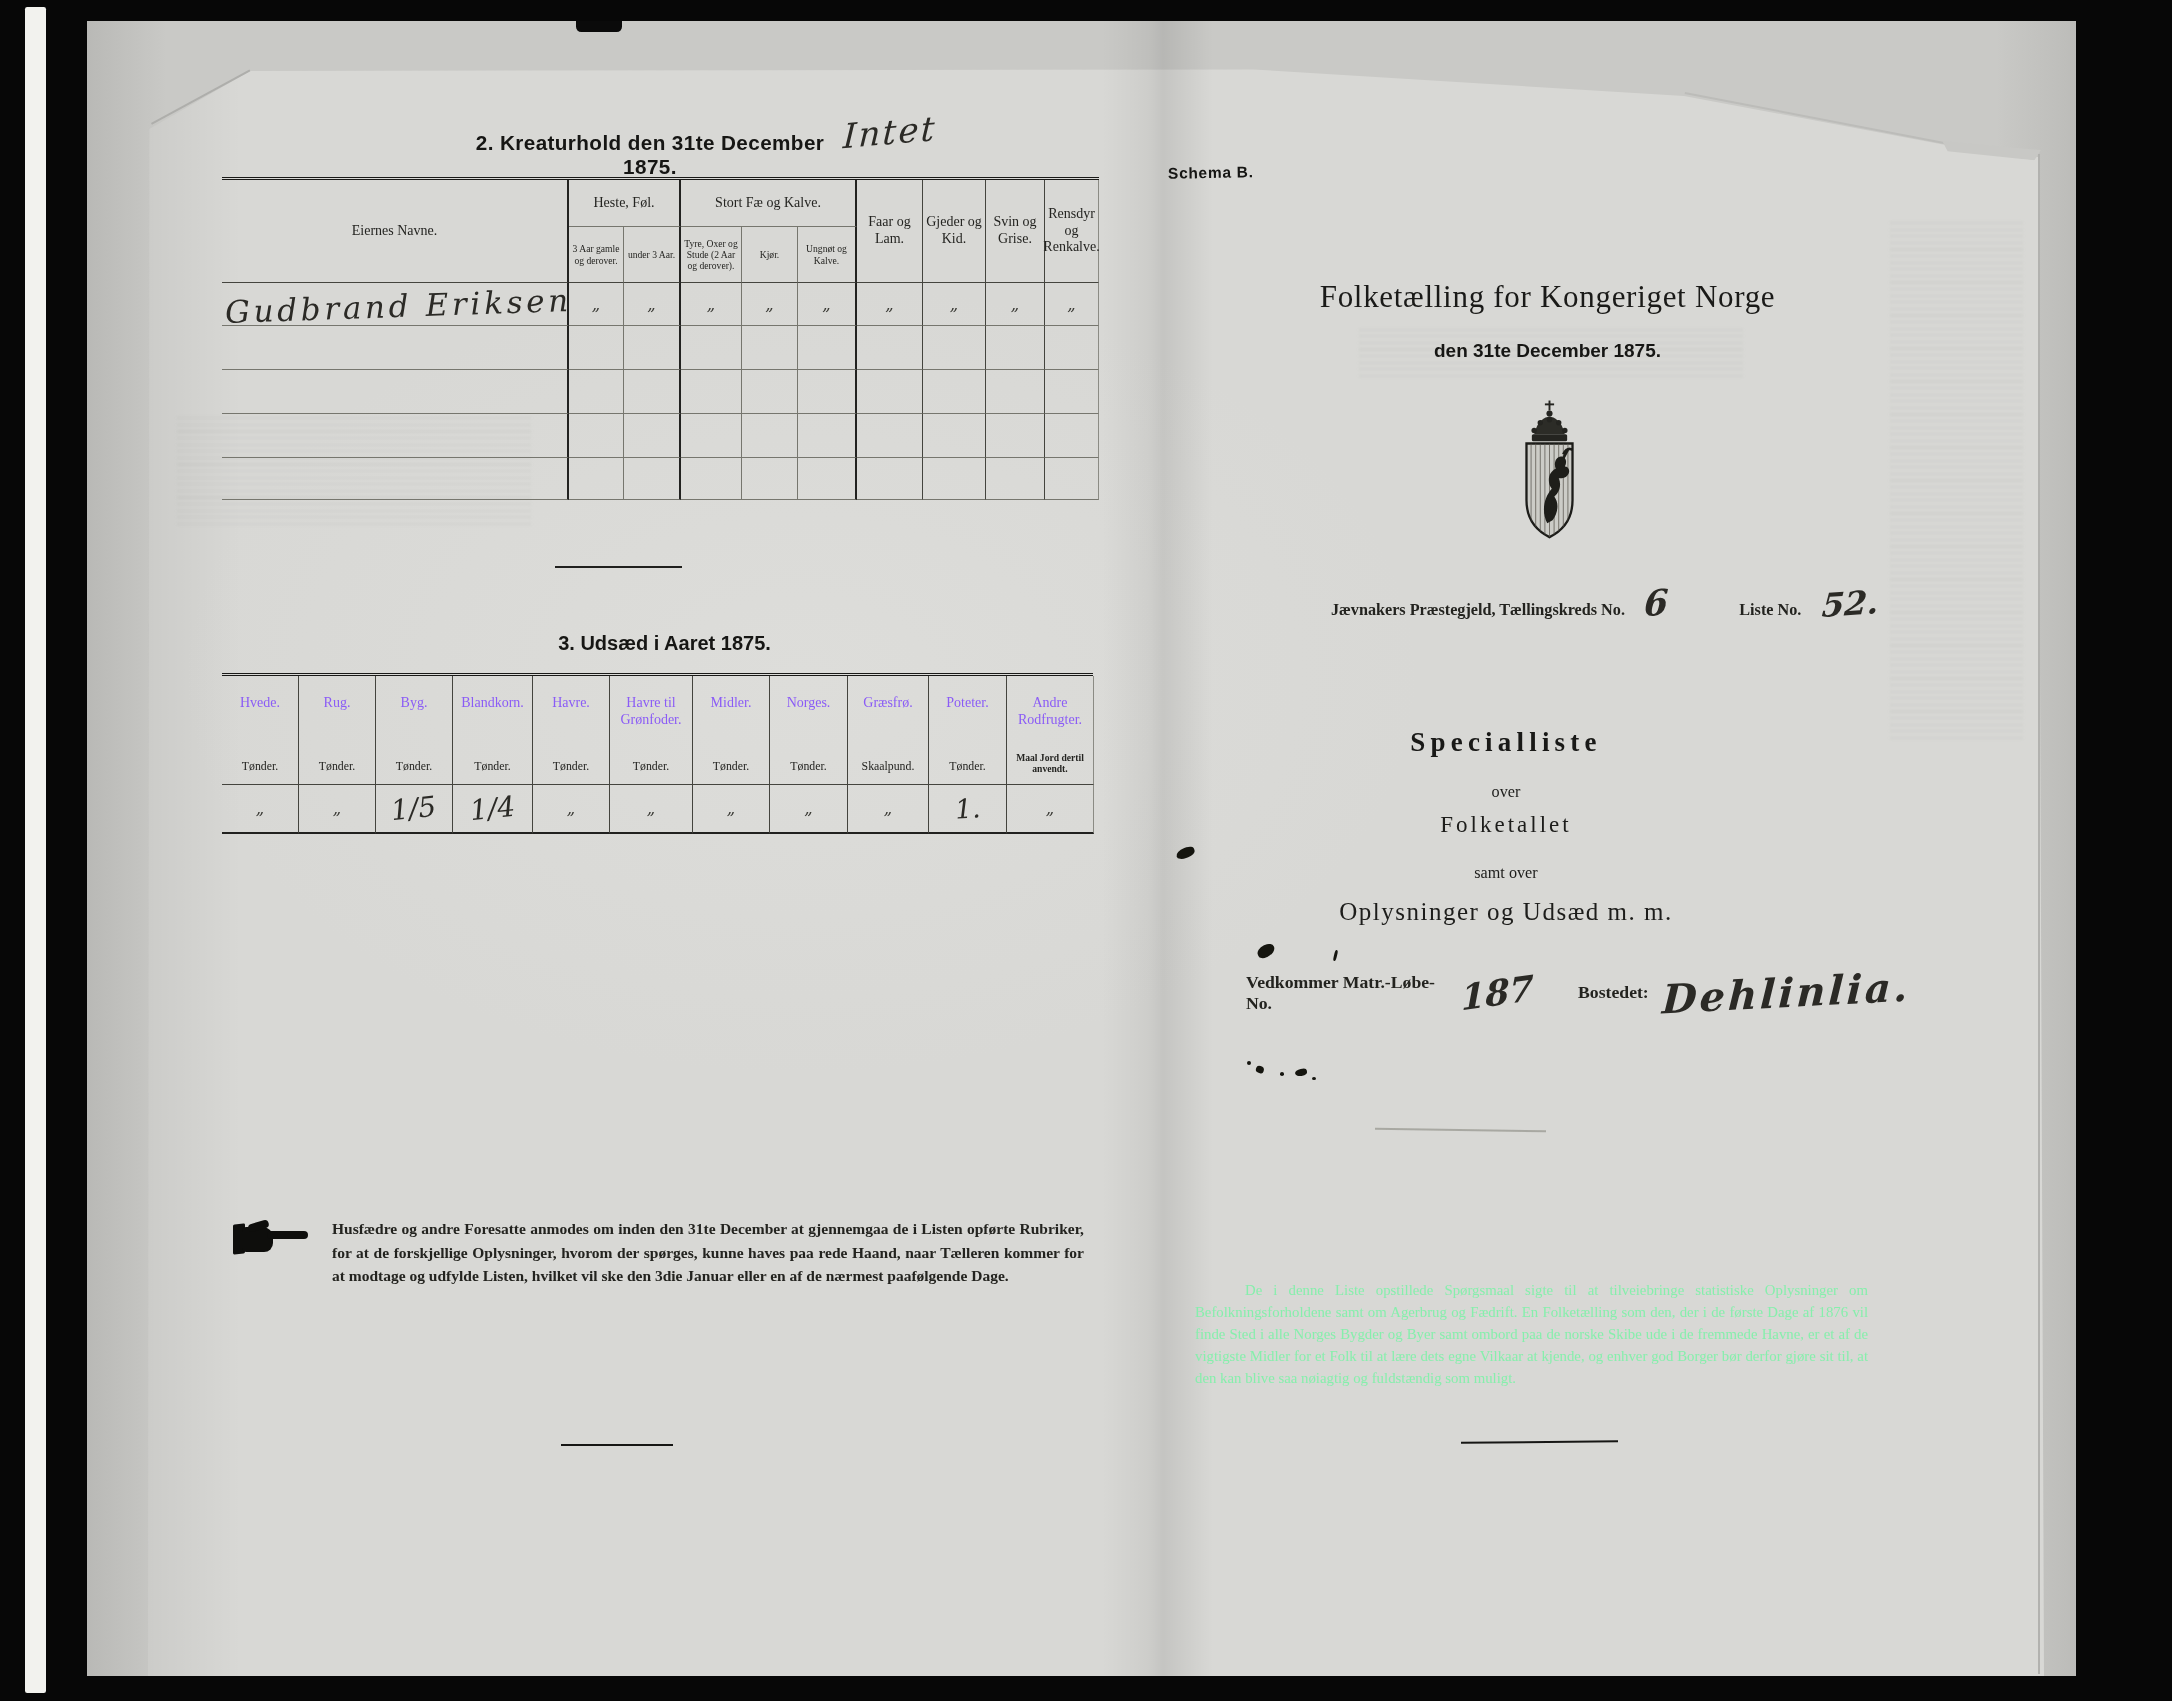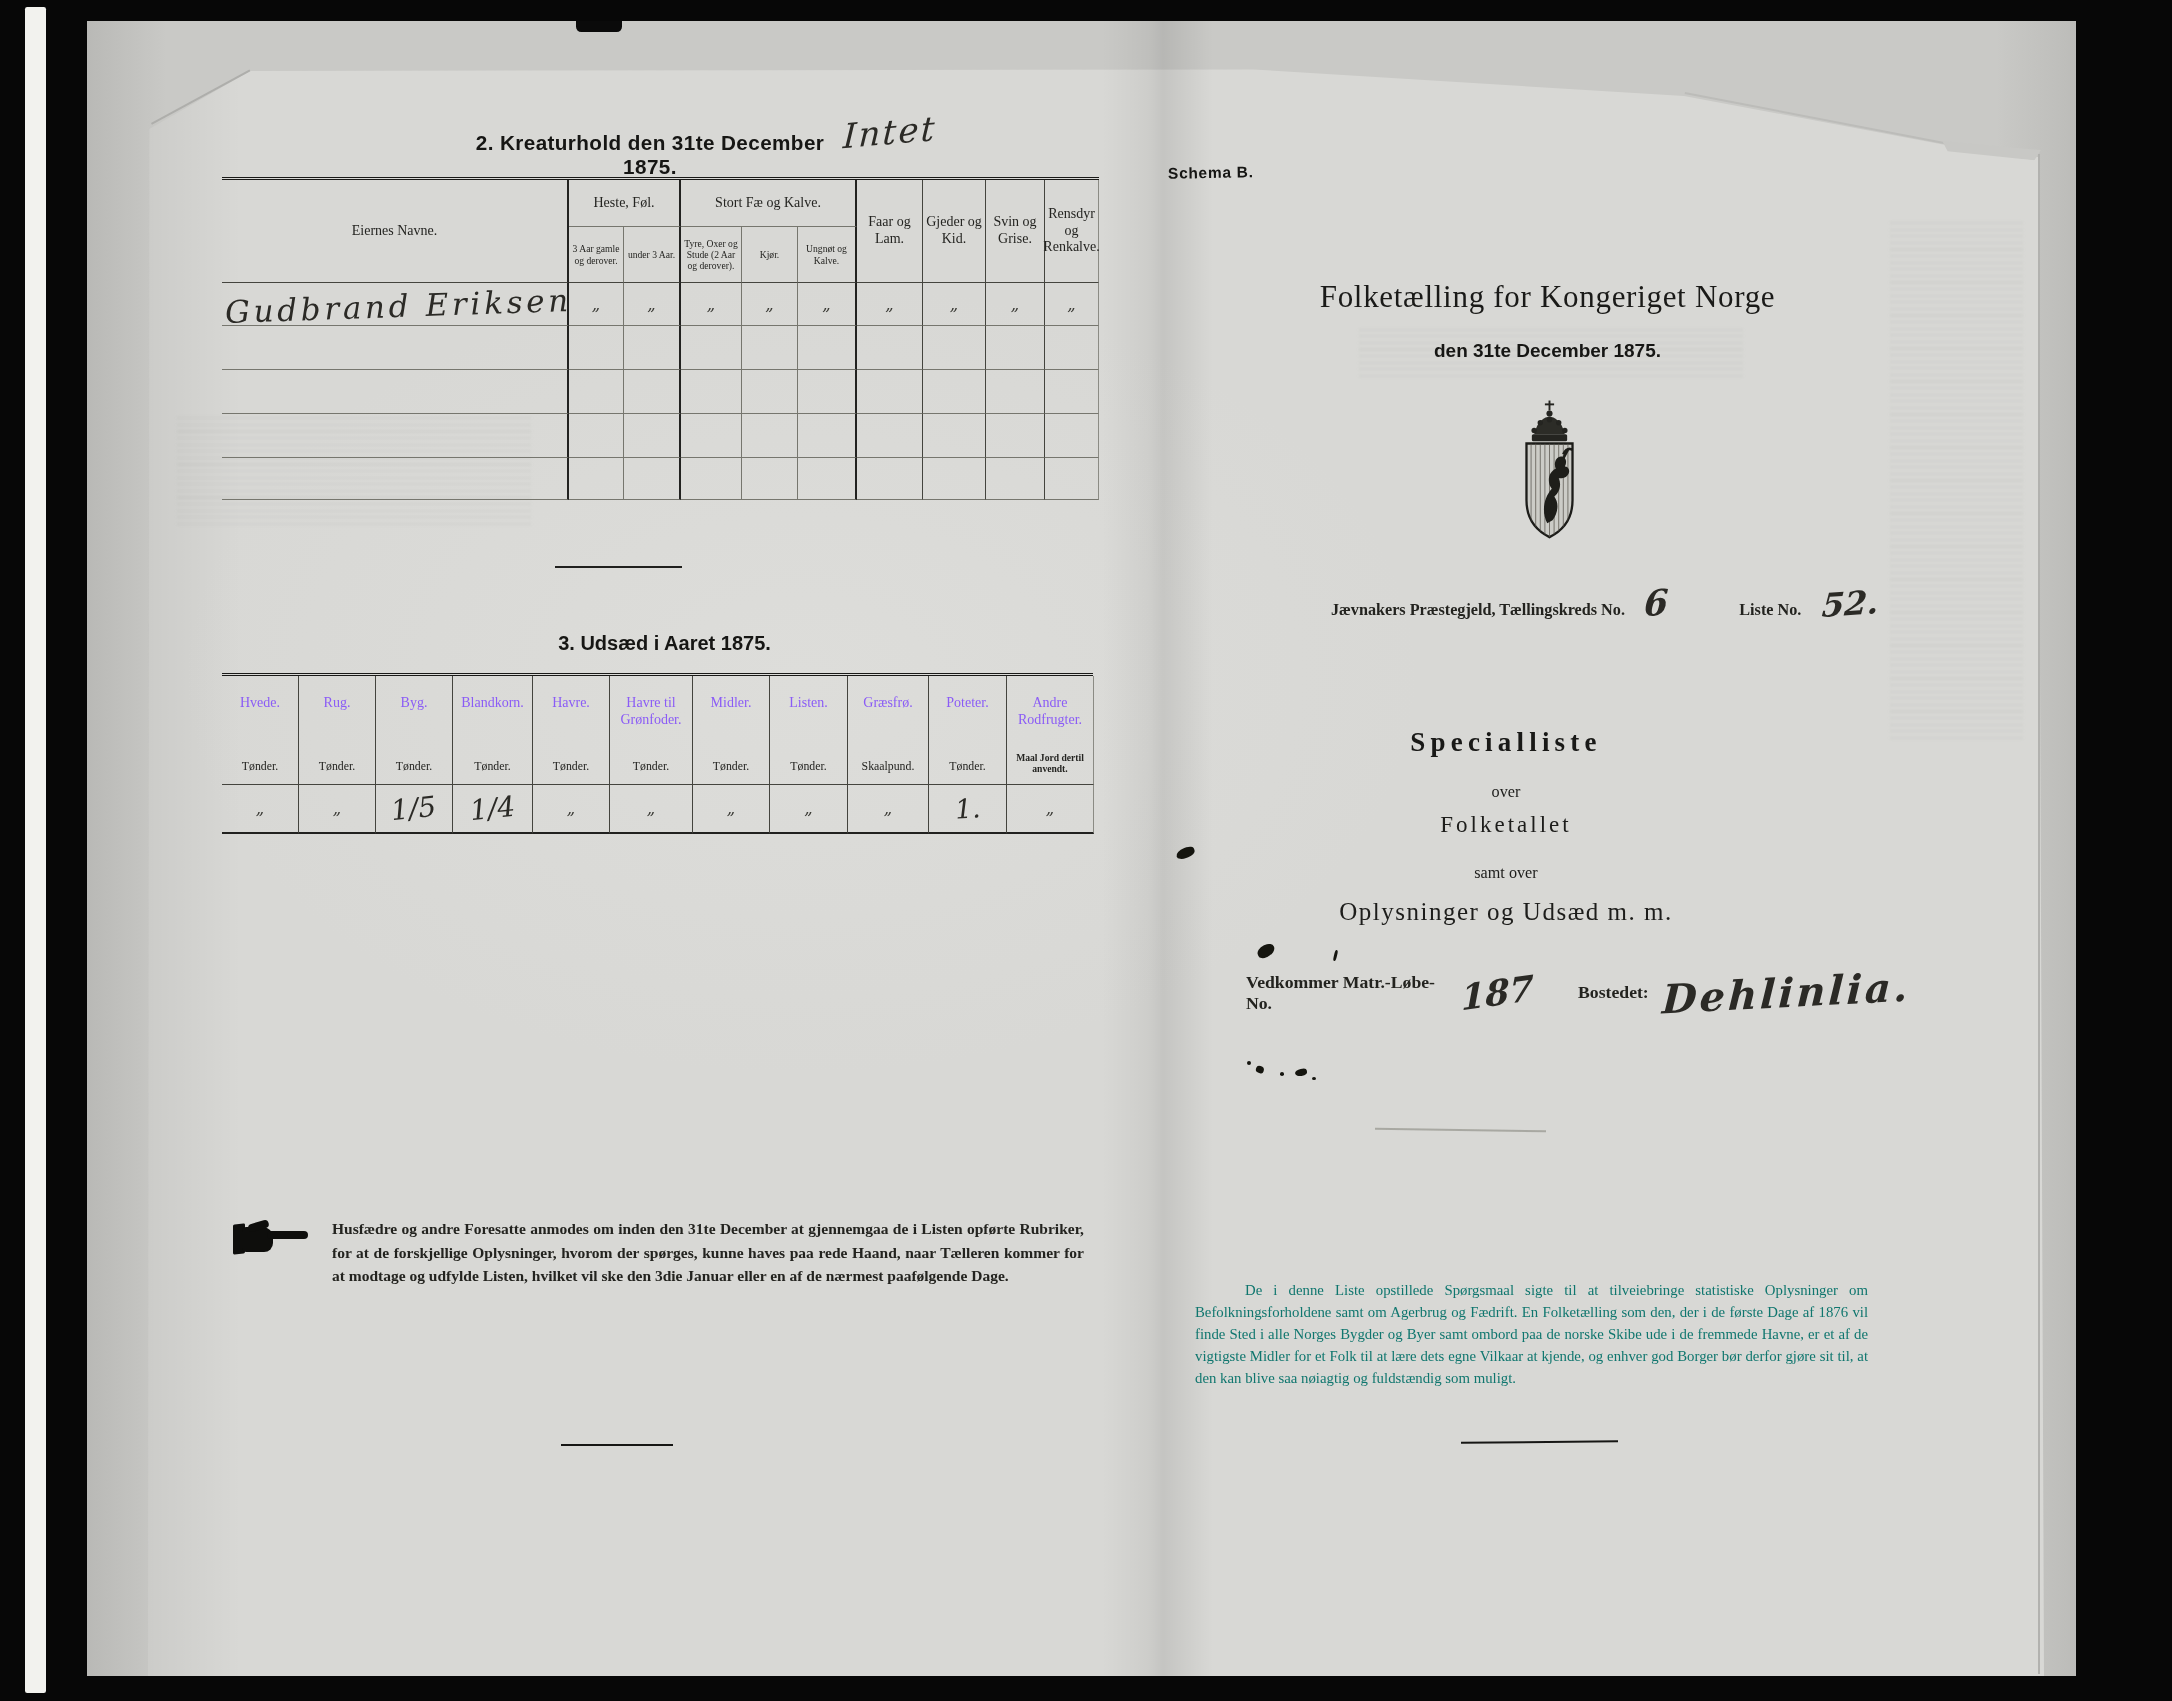--- a/index.html
+++ b/index.html
@@ -103,21 +103,21 @@
   .h4{top:864px;font-size:16.2px;}
   .h5{top:898px;font-size:25px;letter-spacing:1.5px;}
   .matr{left:1246px;top:969px;width:665px;display:flex;align-items:center;
     font-size:17.7px;font-weight:bold;color:#23231f;}
   .matr .hand-no{font-size:35px;margin-left:17.7px;transform:rotate(-8deg) skewX(-8deg);}
   .matr .bosted{margin-left:44px;}
   .matr .hand-place{font-size:40px;margin-left:13.3px;letter-spacing:3px;transform:rotate(-3deg) skewX(-6deg);white-space:nowrap;}
   .ink{background:#15150f;border-radius:50%;}
   .faint-rule{left:1375px;top:1129px;width:171px;height:2.2px;background:#94948b;opacity:.7;transform:rotate(.9deg);}
   .info-text{left:1195px;top:1280px;width:673px;font-size:14.8px;line-height:1.48;
-    text-align:justify;text-indent:50px;color:#0f766e;}
+    text-align:justify;text-indent:50px;color:#86efac;}
   .rule-rb{left:1461px;top:1441px;width:157px;height:2.2px;background:#161614;transform:rotate(-.6deg);}
 </style>
 </head>
 <body>
 
 <div class="abs white-strip"></div>
 <div class="abs paper-stack"></div>
 <div class="abs paper-sheet"></div>
 <div class="abs fold-line-a"></div>
 <div class="abs fold-line-b"></div>
@@ -248,21 +248,21 @@
     </div>
   <div class="t2h br2 bb2m">
       <span class="nm">Havre til Grønfoder.</span>
       <span class="un">Tønder.</span>
     </div>
   <div class="t2h br2 bb2m">
       <span class="nm">Midler.</span>
       <span class="un">Tønder.</span>
     </div>
   <div class="t2h br2 bb2m">
-      <span class="nm">Listen.</span>
+      <span class="nm">Norges.</span>
       <span class="un">Tønder.</span>
     </div>
   <div class="t2h br2 bb2m">
       <span class="nm">Græsfrø.</span>
       <span class="un">Skaalpund.</span>
     </div>
   <div class="t2h br2 bb2m">
       <span class="nm">Poteter.</span>
       <span class="un">Tønder.</span>
     </div>

